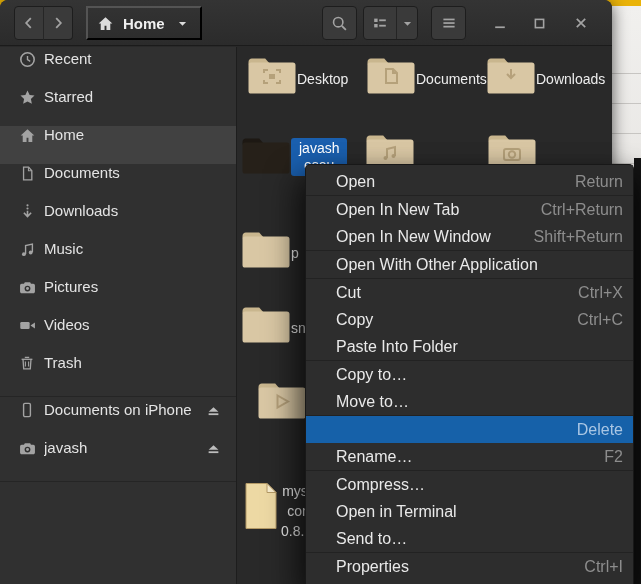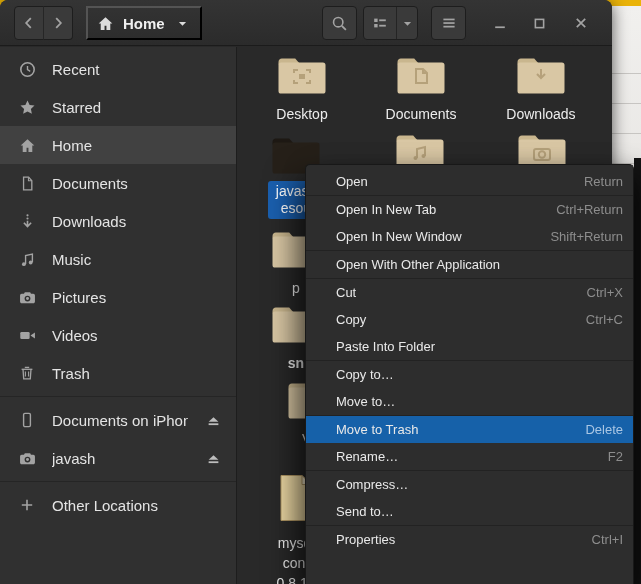--- a/index.html
+++ b/index.html
@@ -32,42 +32,42 @@
   .view-drop  { width:20px; height:100%; display:flex; align-items:center; justify-content:center; }
   .menu-btn   { left:431px; width:35px; }
   .win-ctl { position:absolute; top:8px; width:30px; height:30px; display:flex; align-items:center;
              justify-content:center; color:#dcdcdc; background:transparent; border:none; }
   .ctl-min { left:485px; } .ctl-max { left:524px; } .ctl-close { left:566px; }
 
   .body-area { position:absolute; top:47px; left:0; right:0; bottom:0; display:flex; }
 
   
   .sidebar { width:237px; background:#303030; border-right:1px solid #1d1d1d; padding-top:3px; }
-  .side-item { height:38px; display:flex; align-items:center; padding:0 14px 0 18px;
-               color:#e4e4e4; font-size:15px; gap:16px; }
+  .side-item { height:38px; display:flex; padding:0 14px 0 18px;
+               color:#e4e4e4; font-size:15px; gap:8px; }
   .side-item.selected { background:#414141; }
   .s-ic { width:18px; height:18px; color:#a3a3a3; flex:none; display:flex; align-items:center; justify-content:center; }
   .s-label { flex:1; white-space:nowrap; overflow:hidden; }
   .eject-btn { width:18px; height:18px; color:#bdbdbd; display:flex; align-items:center; justify-content:center; }
   .side-sep { height:1px; background:#252525; margin:4px 0; }
 
   
   .content { position:relative; flex:1; background:#292929; overflow:hidden; }
-  .g-item { position:absolute; width:110px; display:flex; flex-direction:column; align-items:center; }
+  .g-item { position:absolute; width:110px; display:flex; align-items:center; }
   .g-label { margin-top:7px; font-size:14px; color:#ededed; text-align:center; line-height:17px; }
   .g-label.multi { line-height:20px; }
   .sel-label { margin-top:2px; background:#1a5fae; border-radius:3px; padding:2px 8px; color:#ffffff; }
 
   
   .context-menu { position:absolute; left:305px; top:164px; width:329px; height:420px; z-index:40;
                   background:#2d2d2d; border:1px solid #181818; border-bottom:none;
                   border-radius:5px 5px 0 0; padding-top:3px; overflow:hidden;
                   box-shadow:-10px 14px 30px rgba(0,0,0,.55), 10px 14px 30px rgba(0,0,0,.55); }
   .menu-item { height:27px; display:flex; align-items:center; padding:0 10px 0 30px;
-               font-size:13px; color:#e9e9e9; }
+               font-size:16px; color:#e9e9e9; }
   .menu-item .accel { margin-left:auto; color:#8d8d8d; }
   .menu-item.hl { background:#1661a9; }
   .menu-item.hl .accel { color:#a9c6e4; }
   .menu-sep { height:1px; background:#222222; }
 
   .shadow-col { position:absolute; left:634px; top:158px; width:7px; height:426px;
                 background:#151515; z-index:39; }
 </style>
 </head>
 <body>
@@ -288,30 +288,20 @@
               <span class="s-label">javash</span>
               <span class="eject-btn">
                 <svg viewBox="0 0 16 16" width="15" height="15">
                   <path d="M2.8 9.3 8 4.4l5.2 4.9z" fill="currentColor"></path>
                   <rect x="2.8" y="11" width="10.4" height="1.9" fill="currentColor"></rect>
                 </svg>
               </span>
             </div>
           </div>
         <div class="side-sep"></div>
-        <div id="side-footer">
-            <div class="side-item">
-              <span class="s-ic">
-                <svg viewBox="0 0 16 16" width="16" height="16">
-                  <path d="M8 2.8v10.4M2.8 8h10.4" stroke="currentColor" stroke-width="1.6" fill="none"></path>
-                </svg>
-              </span>
-              <span class="s-label">Other Locations</span>
-            </div>
-          </div>
       </div>
       <div class="content" id="file-grid">
           <div class="g-item" style="left: 10px; top: 6px;">
             <div><svg viewBox="0 0 50 42" width="50" height="42">
                 <path d="M1.5 9c0-2 1.4-3.4 3.4-3.4h13.3l5.3 5.9H1.5z" fill="#c9b68e"></path>
                 <rect x="1.5" y="9.5" width="47" height="31" rx="2.6" fill="#d9c7a4"></rect>
                 <g fill="none" stroke="#937c52" stroke-width="2" opacity=".5">
                   <path d="M17 20v-3h4M29 17h4v3M33 27v3h-4M21 30h-4v-3"></path>
                   <rect x="22" y="21" width="6" height="5" fill="#937c52" stroke="none"></rect>
                 </g>
@@ -378,21 +368,21 @@
           </div>
           <div class="g-item" style="left: 4px; top: 180px;">
             <div><svg viewBox="0 0 50 42" width="50" height="42">
                 <path d="M1.5 9c0-2 1.4-3.4 3.4-3.4h13.3l5.3 5.9H1.5z" fill="#c9b68e"></path>
                 <rect x="1.5" y="9.5" width="47" height="31" rx="2.6" fill="#d9c7a4"></rect>
               </svg></div>
             <div class="g-label">
               <div>p</div>
             </div>
           </div>
-          <div class="g-item" style="left: 4px; top: 255px; font-weight: bold;">
+          <div class="g-item" style="left: 4px; top: 255px;">
             <div><svg viewBox="0 0 50 42" width="50" height="42">
                 <path d="M1.5 9c0-2 1.4-3.4 3.4-3.4h13.3l5.3 5.9H1.5z" fill="#c9b68e"></path>
                 <rect x="1.5" y="9.5" width="47" height="31" rx="2.6" fill="#d9c7a4"></rect>
               </svg></div>
             <div class="g-label">
               <div>sn</div>
             </div>
           </div>
           <div class="g-item" style="left: 20px; top: 331px;">
             <div><svg viewBox="0 0 50 42" width="50" height="42">
@@ -457,33 +447,36 @@
       <div class="menu-item">
         <span>Copy to…</span>
         <span class="accel"></span>
       </div>
       <div class="menu-item">
         <span>Move to…</span>
         <span class="accel"></span>
       </div>
       <div class="menu-sep"></div>
       <div class="menu-item hl">
-        <span>Move to Trash</span>
         <span class="accel">Delete</span>
       </div>
       <div class="menu-item">
         <span>Rename…</span>
         <span class="accel">F2</span>
       </div>
       <div class="menu-sep"></div>
       <div class="menu-item">
         <span>Compress…</span>
         <span class="accel"></span>
       </div>
       <div class="menu-item">
+        <span>Open in Terminal</span>
+        <span class="accel"></span>
+      </div>
+      <div class="menu-item">
         <span>Send to…</span>
         <span class="accel"></span>
       </div>
       <div class="menu-sep"></div>
       <div class="menu-item">
         <span>Properties</span>
         <span class="accel">Ctrl+I</span>
       </div>
     </div>
   <div class="shadow-col"></div>

